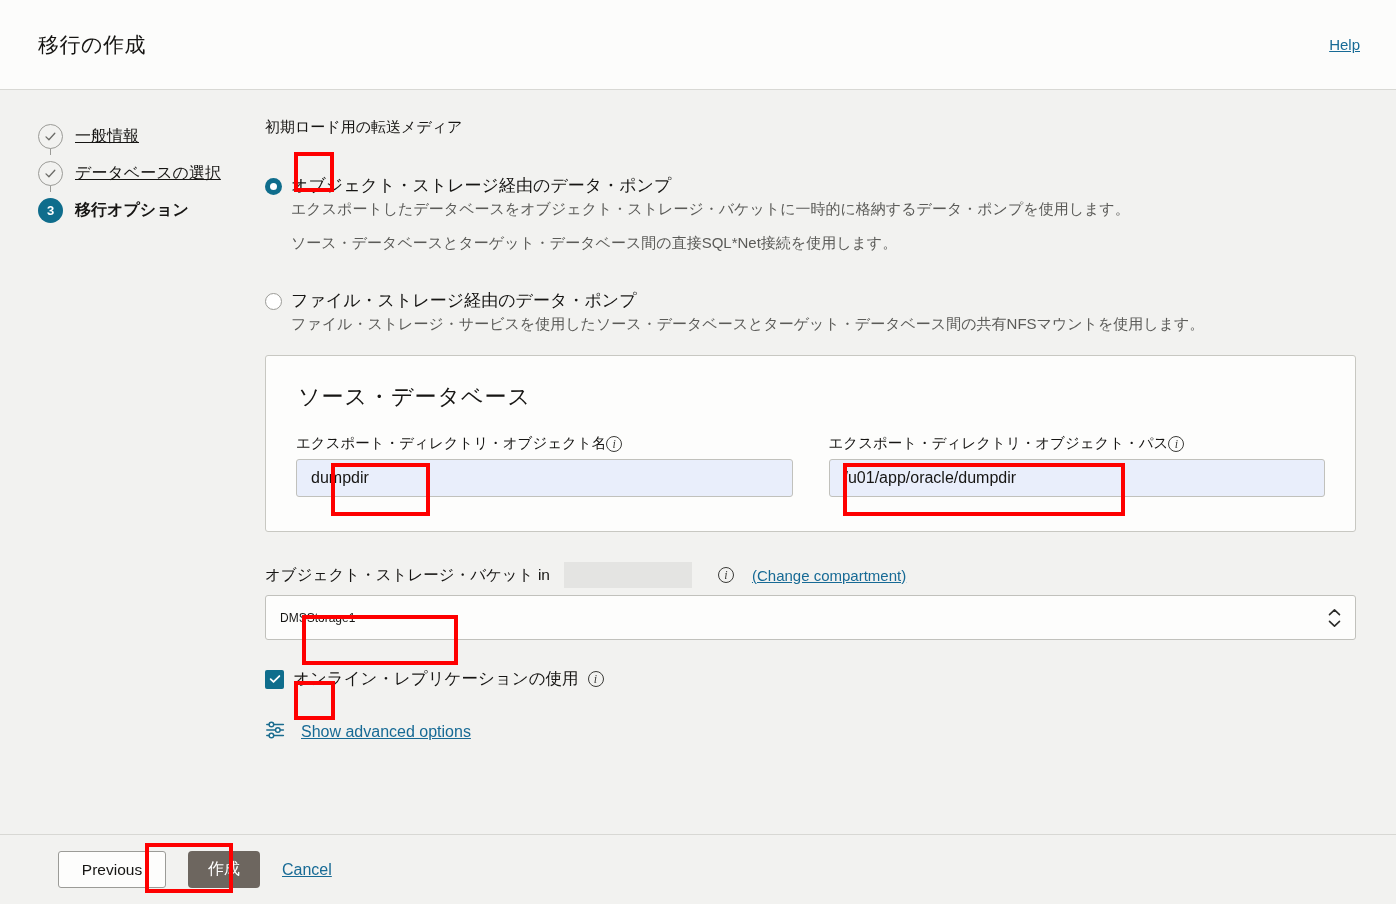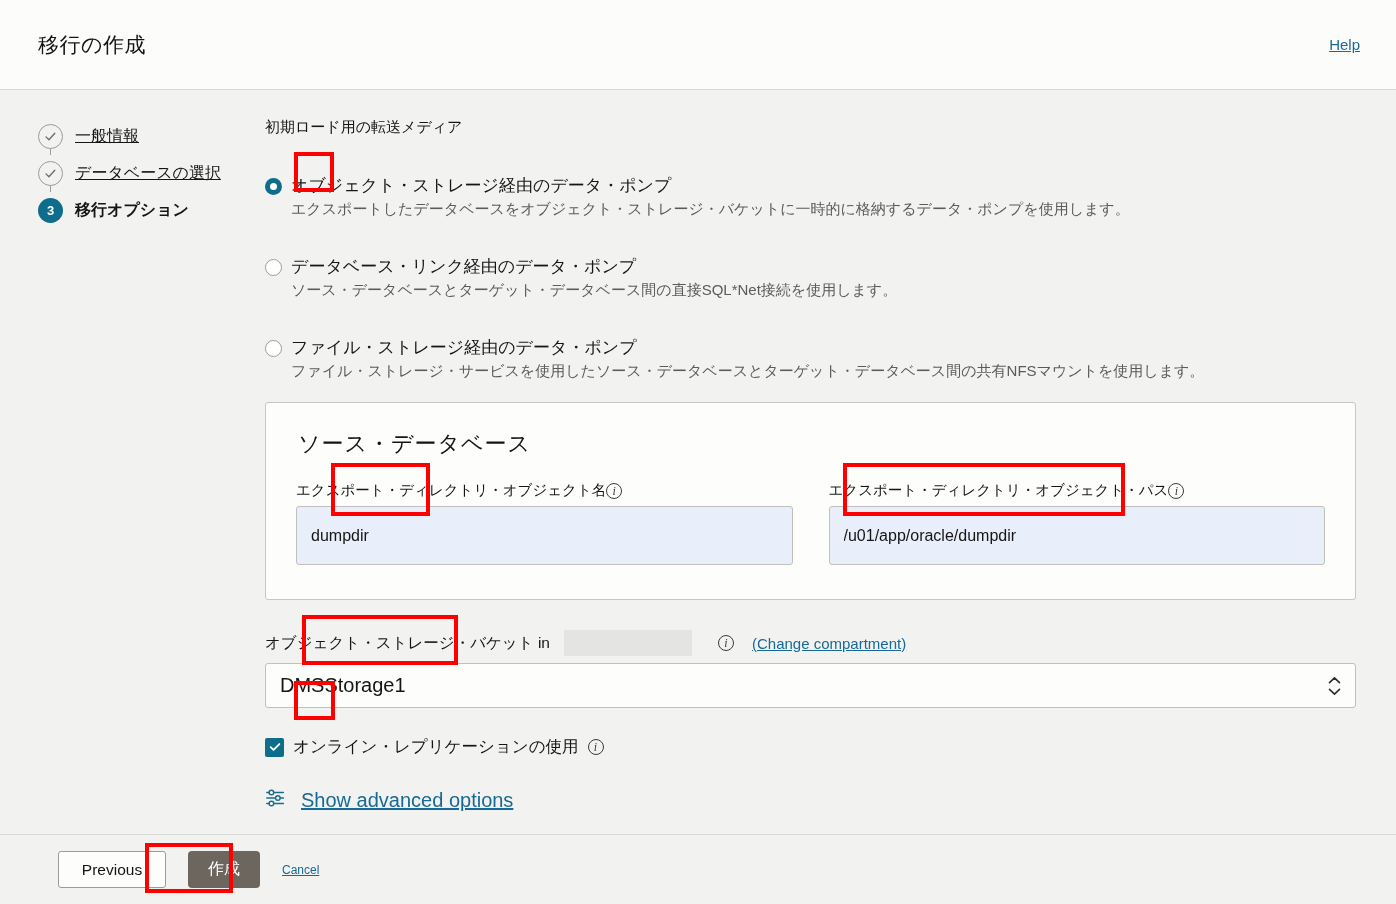--- a/index.html
+++ b/index.html
@@ -190,21 +190,21 @@
     font-family: "Liberation Serif", serif;
     font-style: italic;
     font-size: 12px;
     line-height: 1;
     color: #3b3b38;
     flex: none;
     cursor: pointer;
   }
   .text-input {
     width: 100%;
-    height: 59px;
+    height: 38px;
     background: #e9eefb;
     border: 1px solid #c1c1bc;
     border-radius: 3px;
     font-size: 16px;
     font-family: "Liberation Sans", sans-serif;
     color: #161513;
     padding: 0 14px;
     outline: none;
   }
 
@@ -235,21 +235,21 @@
   .select-box {
     position: relative;
     width: 100%;
     height: 45px;
     background: #fdfdfc;
     border: 1px solid #c1c1bc;
     border-radius: 3px;
     display: flex;
     align-items: center;
     padding: 12px 14px;
-    font-size: 20px;
+    font-size: 12px;
     cursor: pointer;
   }
   .select-arrows {
     position: absolute;
     right: 14px;
     top: 50%;
     transform: translateY(-50%);
     display: flex;
     flex-direction: column;
     gap: 3px;
@@ -275,21 +275,21 @@
   }
   .check-label { font-size: 16.5px; }
 
   .advanced-row {
     display: flex;
     align-items: center;
     gap: 14px;
     margin-top: 29px;
   }
   .advanced-link {
-    font-size: 20px;
+    font-size: 16px;
     color: #176a95;
     text-decoration: underline;
     cursor: pointer;
   }
 
   
   .hl {
     position: absolute;
     border: 4px solid #fe0000;
     pointer-events: none;
@@ -325,21 +325,21 @@
     min-width: 72px;
     background: #6d665f;
     border: none;
     border-radius: 4px;
     font-size: 16px;
     font-family: "Liberation Sans", sans-serif;
     color: #ffffff;
     cursor: default;
   }
   .cancel-link {
-    font-size: 12px;
+    font-size: 16px;
     color: #176a95;
     text-decoration: underline;
     cursor: pointer;
   }
 </style>
 </head>
 <body>
 
 <div class="header">
   <div class="page-title">移行の作成</div>
@@ -380,24 +380,20 @@
   <div class="form">
 
     <div class="section-title">初期ロード用の転送メディア</div>
 
     <div class="radio-row">
       <div class="radio checked"></div>
       <div class="radio-label">オブジェクト・ストレージ経由のデータ・ポンプ</div>
     </div>
     <div class="radio-desc">エクスポートしたデータベースをオブジェクト・ストレージ・バケットに一時的に格納するデータ・ポンプを使用します。</div>
 
-    <div class="radio-row">
-      <div class="radio"></div>
-      <div class="radio-label">データベース・リンク経由のデータ・ポンプ</div>
-    </div>
     <div class="radio-desc">ソース・データベースとターゲット・データベース間の直接SQL*Net接続を使用します。</div>
 
     <div class="radio-row">
       <div class="radio"></div>
       <div class="radio-label">ファイル・ストレージ経由のデータ・ポンプ</div>
     </div>
     <div class="radio-desc last">ファイル・ストレージ・サービスを使用したソース・データベースとターゲット・データベース間の共有NFSマウントを使用します。</div>
 
     <div class="panel">
       <div class="panel-title">ソース・データベース</div>

